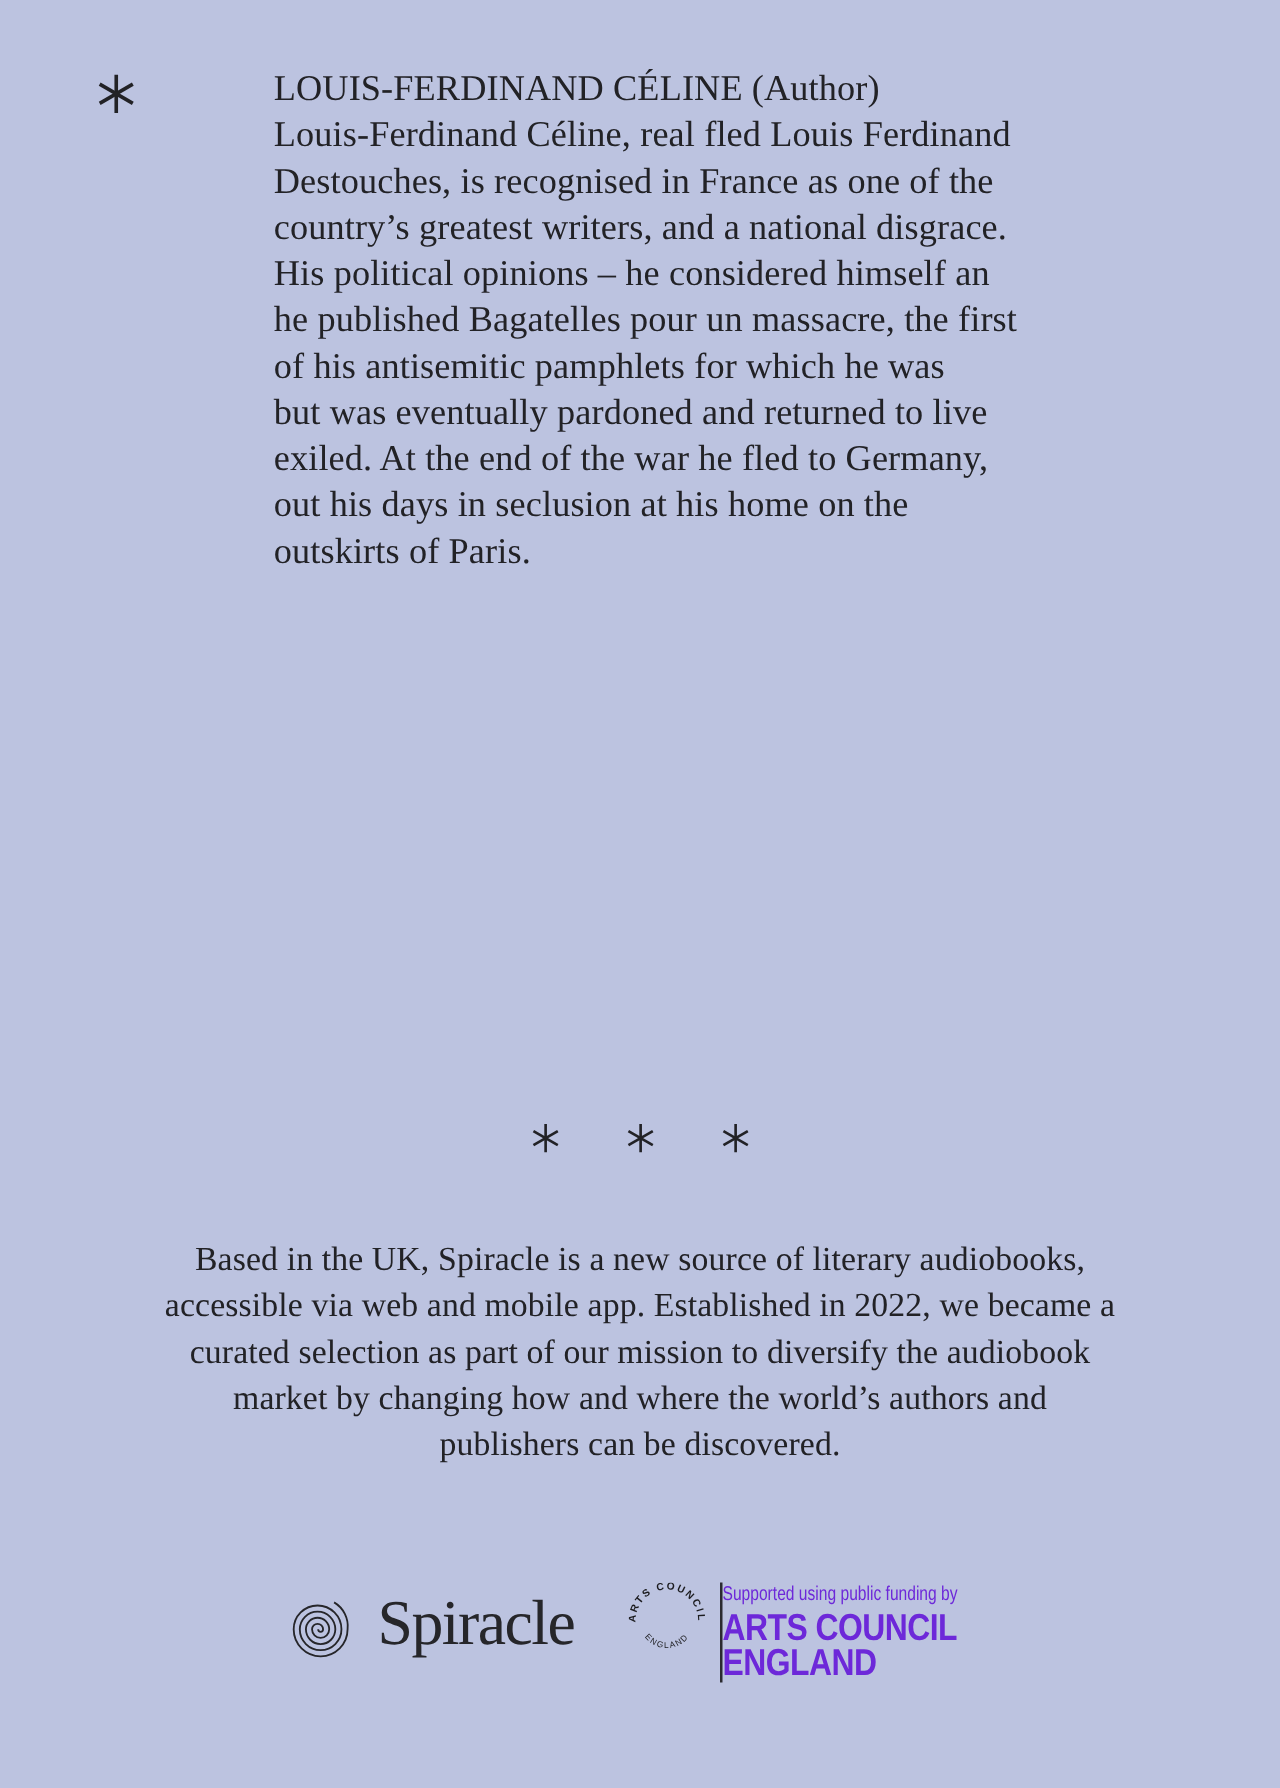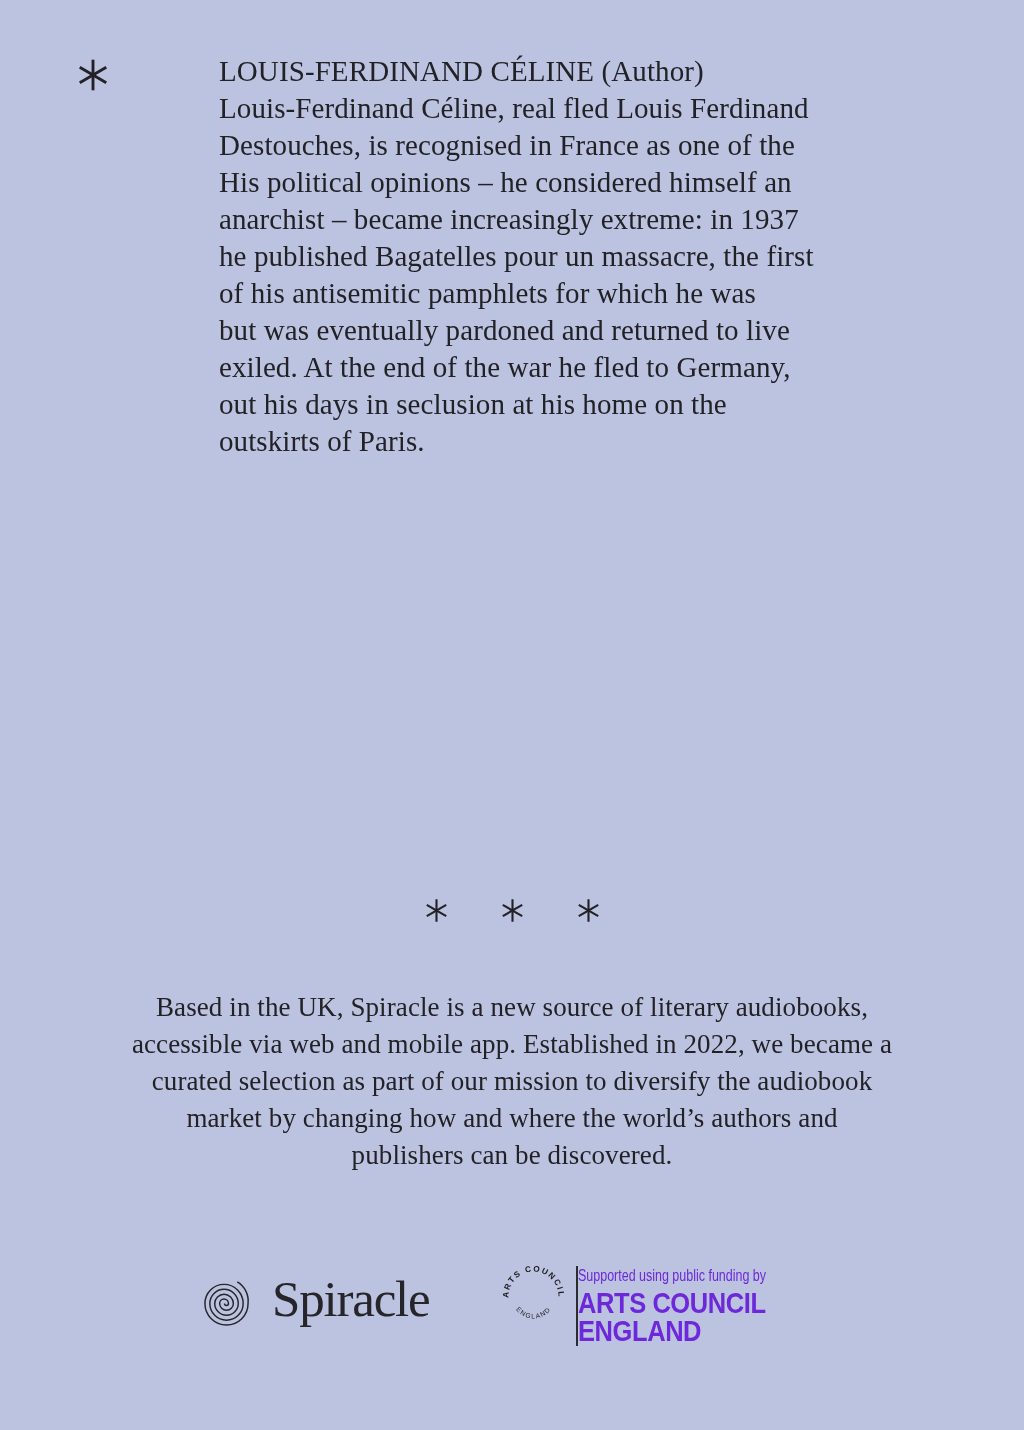--- a/index.html
+++ b/index.html
@@ -19,21 +19,21 @@
   .author-block .line{height:37px;margin-left:42px;}
   
   .stars-row{top:898px;left:0;right:0;display:flex;justify-content:center;gap:51px;}
   
   .about-block{
     top:989px;left:0;right:0;text-align:center;
     font-size:27px;line-height:37px;letter-spacing:0.1px;
   }
   .about-block .line{white-space:nowrap;}
   
-  .spiracle-logo{left:202px;top:1277px;display:flex;align-items:center;gap:21px;}
+  .spiracle-logo{left:232px;top:1277px;display:flex;align-items:center;gap:21px;}
   .spiral-svg path{fill:none;stroke:#26262a;stroke-width:3;}
   .spiracle-word{
     font-size:51px;letter-spacing:-1.2px;color:#26262a;line-height:1;
     transform:translateY(-3px);
   }
   .ace-logo{left:503px;top:1266px;display:flex;align-items:flex-start;}
   .ace-roundel{display:block;}
   .ace-roundel text{fill:#1c1c1f;font-family:"Liberation Sans",sans-serif;}
   .ace-divider{width:2px;height:80px;background:#2b2b30;margin-left:12px;}
   .ace-text{
@@ -58,22 +58,22 @@
     <line x1="20" y1="2" x2="20" y2="38"></line>
     <line x1="20" y1="2" x2="20" y2="38" transform="rotate(60 20 20)"></line>
     <line x1="20" y1="2" x2="20" y2="38" transform="rotate(120 20 20)"></line>
   </g>
 </svg>
 
 <div class="abs author-block">
   <div class="line">LOUIS-FERDINAND CÉLINE (Author)</div>
   <div class="line">Louis-Ferdinand Céline, real fled Louis Ferdinand</div>
   <div class="line">Destouches, is recognised in France as one of the</div>
+  <div class="line">country’s greatest writers, and a national disgrace.</div>
   <div class="line">His political opinions – he considered himself an</div>
-  <div class="line">anarchist – became increasingly extreme: in 1937</div>
   <div class="line">he published Bagatelles pour un massacre, the first</div>
   <div class="line">of his antisemitic pamphlets for which he was</div>
   <div class="line">but was eventually pardoned and returned to live</div>
   <div class="line">exiled. At the end of the war he fled to Germany,</div>
   <div class="line">out his days in seclusion at his home on the</div>
   <div class="line">outskirts of Paris.</div>
 </div>
 
 <div class="abs stars-row">
   <svg class="star-svg" width="25" height="25" viewBox="0 0 40 40" aria-hidden="true">

